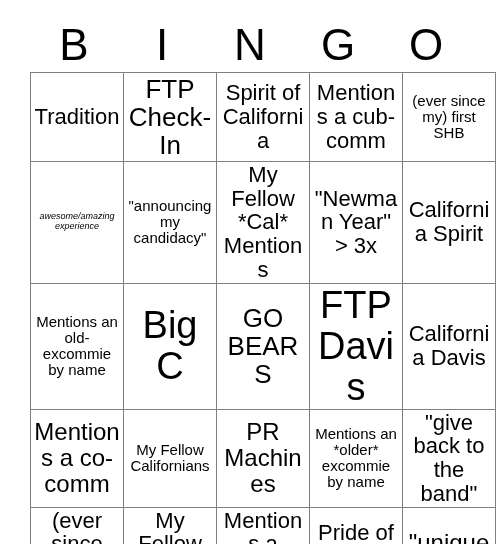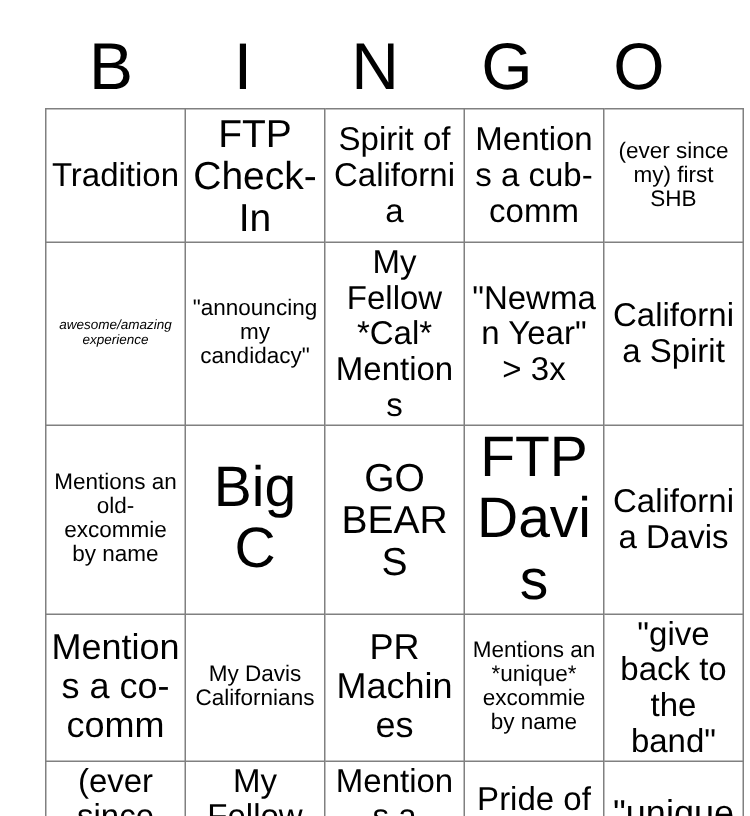--- a/index.html
+++ b/index.html
@@ -104,23 +104,23 @@
       </tr>
       <tr>
         <td class="sz-sm">Mentions an old-excommie by name</td>
         <td class="sz-xxl">Big C</td>
         <td class="sz-xl">GO BEARS</td>
         <td class="sz-xxl">FTP Davis</td>
         <td class="sz-md">California Davis</td>
       </tr>
       <tr>
         <td class="sz-lg">Mentions a co-comm</td>
-        <td class="sz-sm">My Davis Californians</td>
+        <td class="sz-sm">My Fellow Californians</td>
         <td class="sz-lg">PR Machines</td>
-        <td class="sz-sm">Mentions an *unique* excommie by name</td>
+        <td class="sz-sm">Mentions an *older* excommie by name</td>
         <td class="sz-md">"give back to the band"</td>
       </tr>
       <tr>
         <td class="sz-md">(ever since my) first tunnel</td>
         <td class="sz-md">My Fellow Bandsmen</td>
         <td class="sz-md">Mentions a previous show</td>
         <td class="sz-md">Pride of California</td>
         <td class="sz-lg">"unique"</td>
       </tr>
     </tbody>

